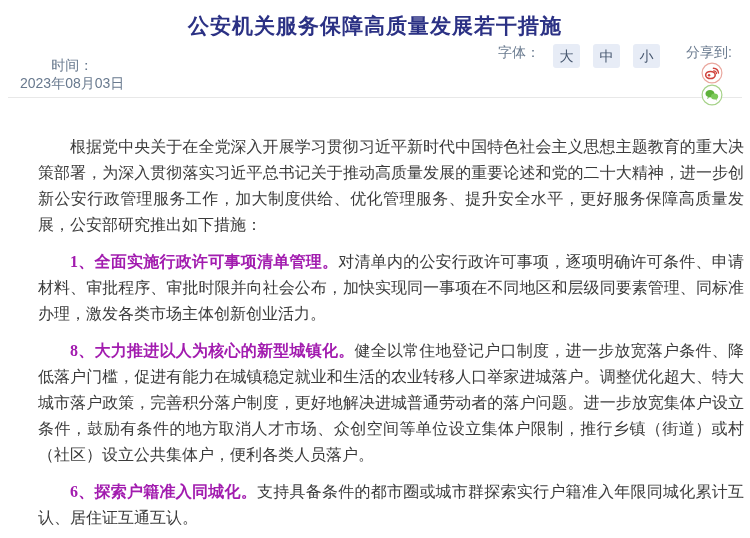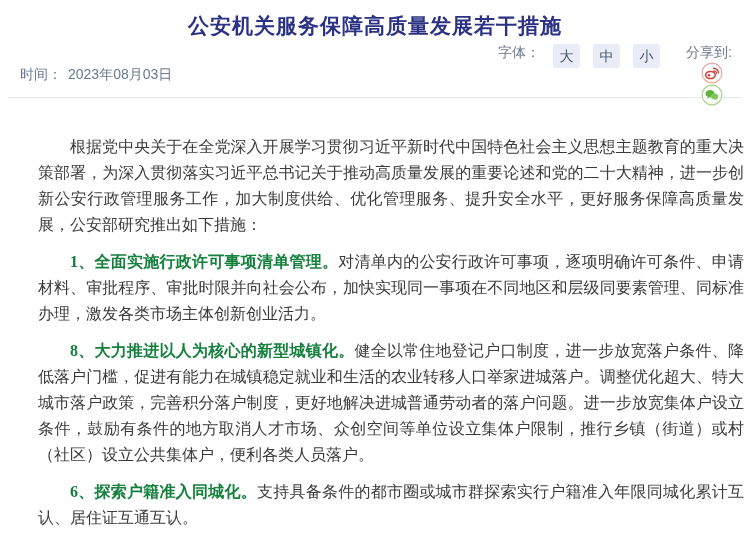--- a/index.html
+++ b/index.html
@@ -22,22 +22,22 @@
   .meta-bar {
     margin-top: 22px;
     padding: 0 18px 0 20px;
     height: 28px;
     display: flex;
     align-items: center;
     justify-content: space-between;
     font-size: 14px;
     color: #68798e;
   }
-  .meta-left { display: flex; align-items: center; }
-  .meta-left .time-value { margin-left: 6px; }
+  .meta-left { display: flex; align-items: center; flex-direction: column; }
+  .meta-left .time-value { }
   .meta-right { display: flex; align-items: flex-start; }
   .fs-btn {
     display: inline-block;
     width: 27px; height: 24px;
     line-height: 24px;
     text-align: center;
     margin-left: 13px;
     background: #e7ecf6;
     color: #46566e;
     border-radius: 3px;
@@ -57,21 +57,21 @@
   .article-body { padding: 36px 6px 0 10px; margin-left: 28px; }
   .para {
     margin: 0 0 11px 0;
     font-family: "Liberation Serif", "DejaVu Serif", serif;
     font-size: 16px;
     line-height: 26px;
     color: #3b3b3b;
     text-indent: 2em;
     text-align: justify;
   }
-  .para .lead { font-weight: bold; color: #15803d; }
+  .para .lead { font-weight: bold; color: #a21caf; }
 </style>
 </head>
 <body>
 
 <div class="page">
 
   <div class="article-title">公安机关服务保障高质量发展若干措施</div>
 
   <div class="meta-bar">
     <div class="meta-left">

